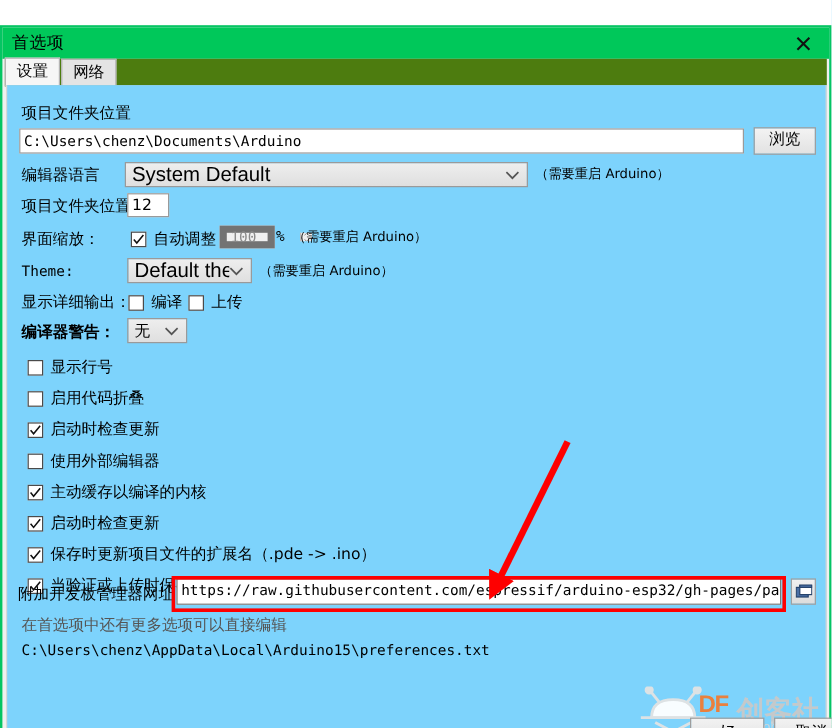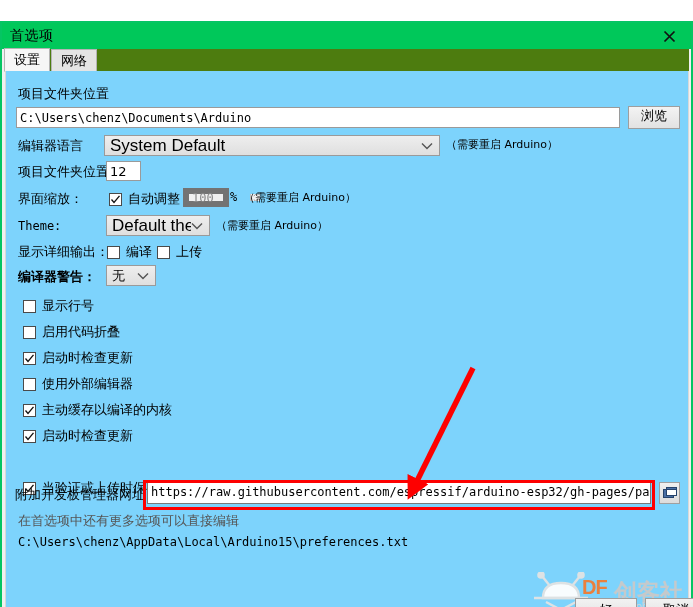--- a/index.html
+++ b/index.html
@@ -454,20 +454,28 @@
       </span>
       <span class="lbl t">启动时检查更新</span>
     </div>
     <div class="cbrow" style="position:absolute; left:17px; top:330px;">
       <span class="cbx on">
         <svg width="11" height="11" viewBox="0 0 11 11">
             <path d="M1.5 5.5 L4 8.5 L9.5 1.8" stroke="#111" stroke-width="1.3" fill="none"></path>
           </svg>
       </span>
       <span class="lbl t">主动缓存以编译的内核</span>
+    </div>
+    <div class="cbrow" style="position:absolute; left:17px; top:382px;">
+      <span class="cbx on">
+        <svg width="11" height="11" viewBox="0 0 11 11">
+            <path d="M1.5 5.5 L4 8.5 L9.5 1.8" stroke="#111" stroke-width="1.3" fill="none"></path>
+          </svg>
+      </span>
+      <span class="lbl t">保存时更新项目文件的扩展名（.pde -&gt; .ino）</span>
     </div>
     <div class="cbrow" style="position:absolute; left:17px; top:408px;">
       <span class="cbx on">
         <svg width="11" height="11" viewBox="0 0 11 11">
             <path d="M1.5 5.5 L4 8.5 L9.5 1.8" stroke="#111" stroke-width="1.3" fill="none"></path>
           </svg>
       </span>
       <span class="lbl t">当验证或上传时保存</span>
     </div>
 

